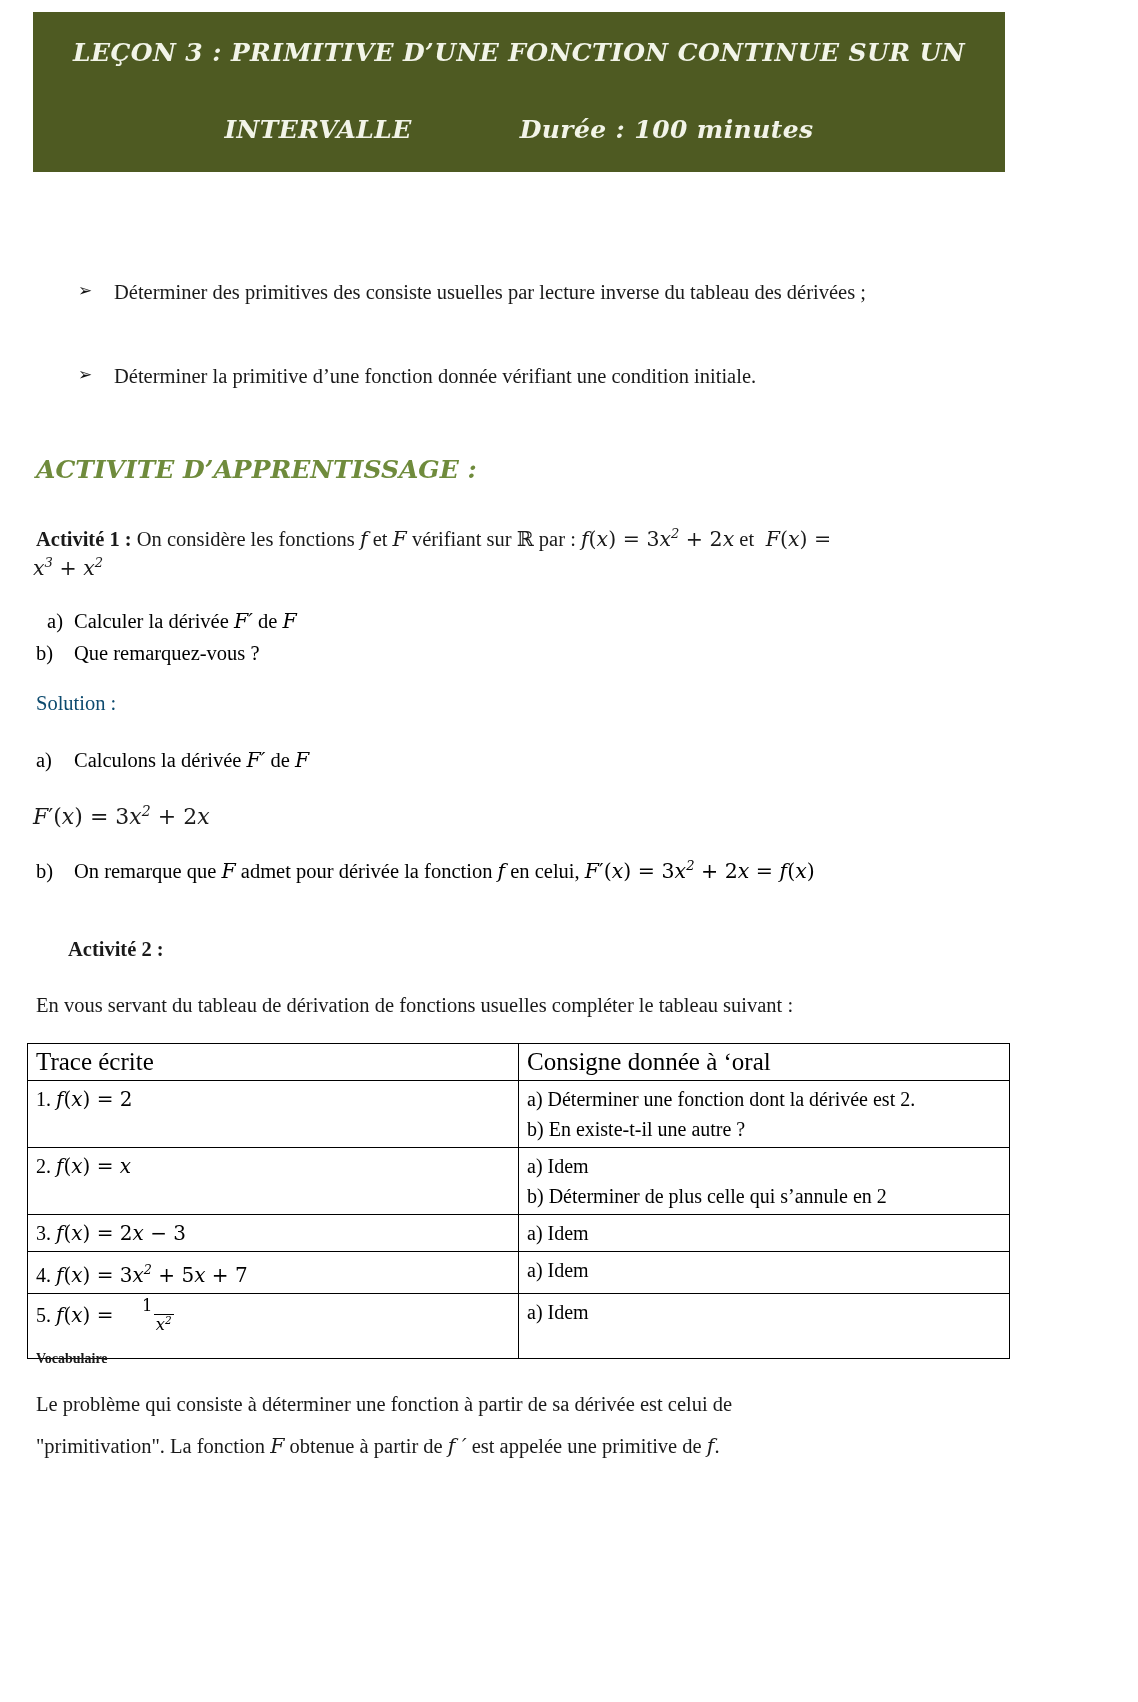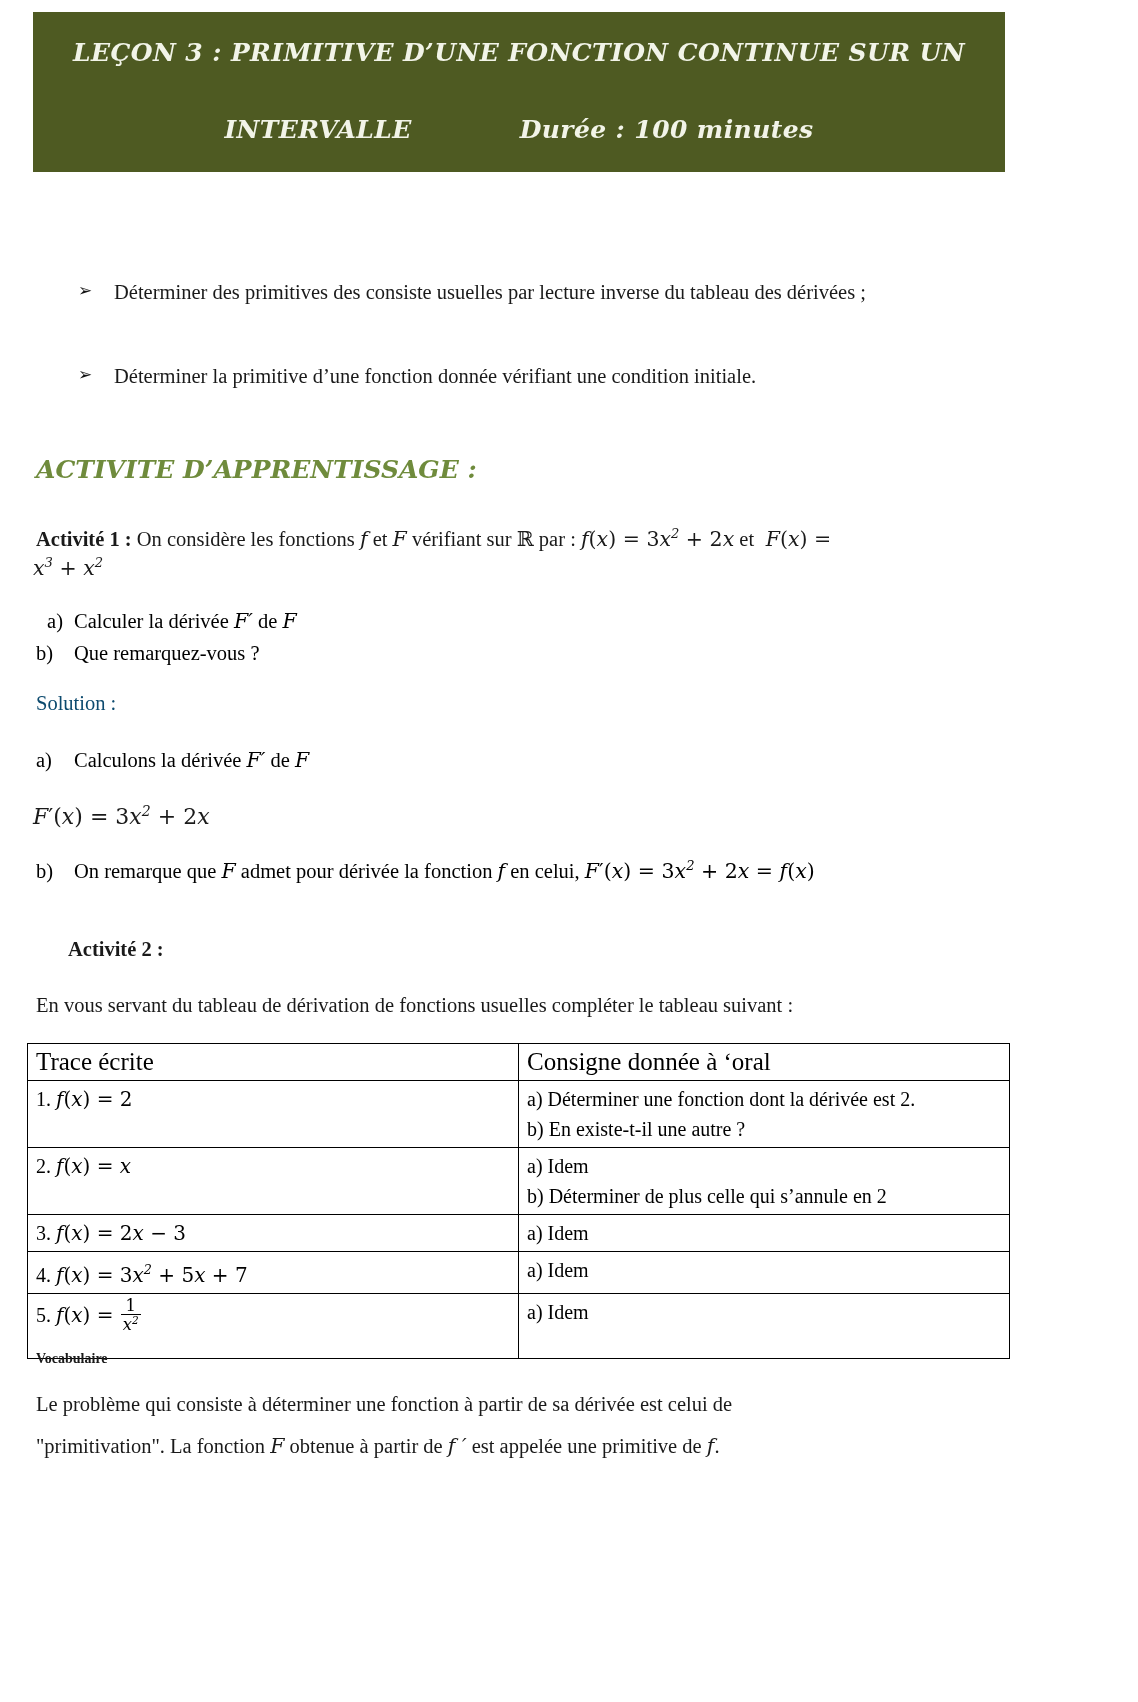--- a/index.html
+++ b/index.html
@@ -139,21 +139,21 @@
   }
   .frac {
     display: inline-block;
     vertical-align: -0.52em;
     text-align: center;
     font-size: 0.82em;
     line-height: 1.05;
     margin: 0 1px;
   }
   .frac .nu { display: block; font-style: normal; padding: 0 2px; }
-  .frac .de { display: block; border-top: 1.4px solid #000; padding: 0 2px; font-style: italic; }
+  .frac .de { display: block; border-top: 1.4px solid #000; padding: 0 2px; font-style: italic; margin-left: 33px; }
 
   
   .tbl-wrap {
     position: absolute;
     left: 27px;
     top: 1043px;
     width: 983px;
   }
   table.t {
     border-collapse: collapse;

